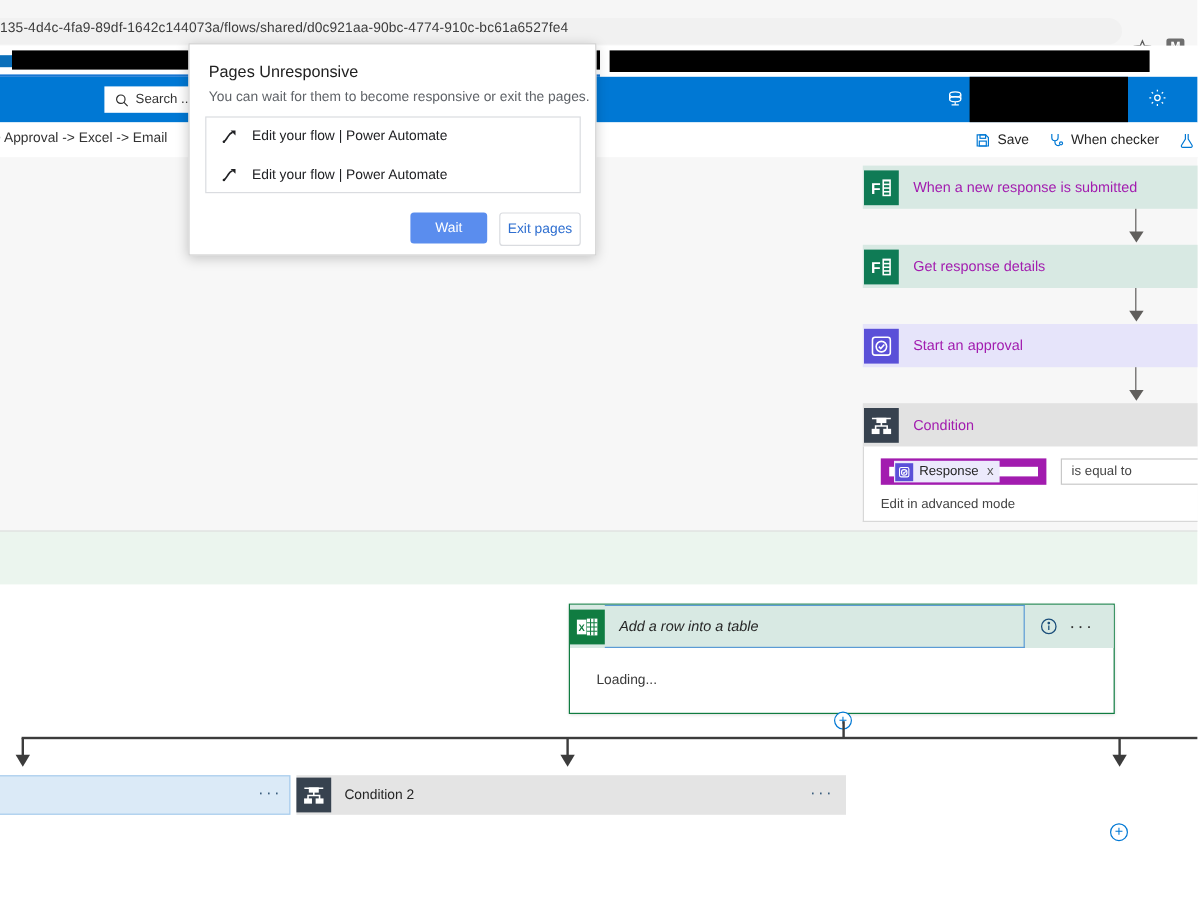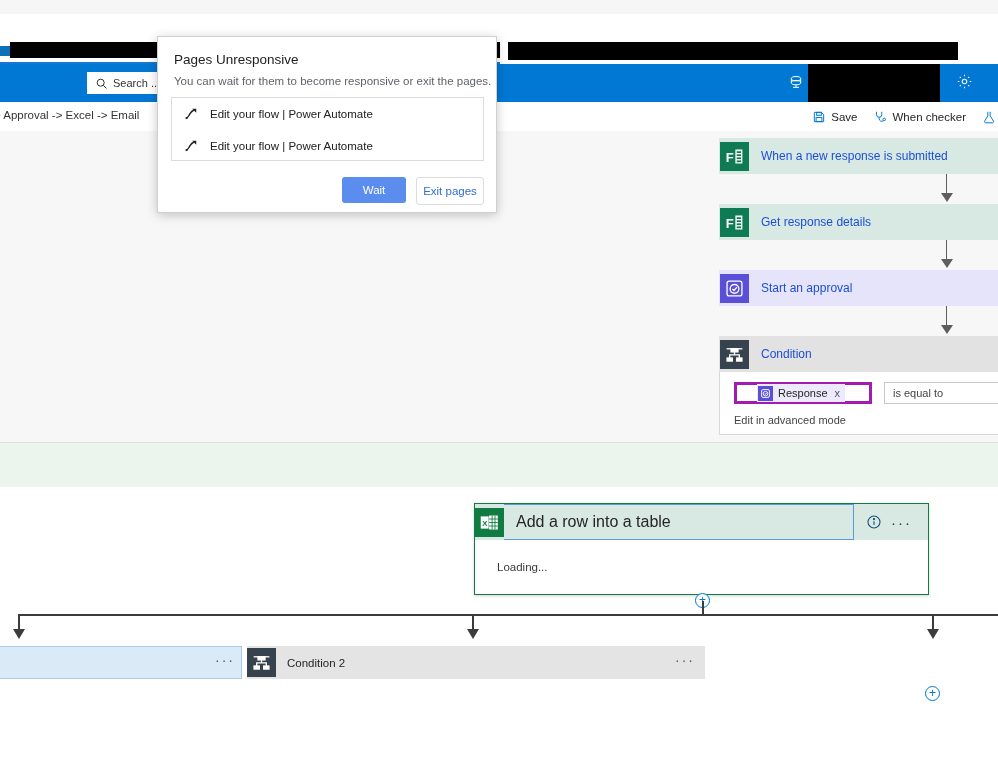--- a/index.html
+++ b/index.html
@@ -125,21 +125,21 @@
   .node {
     position: relative; width: 300px; height: 36px;
     display: flex; align-items: center;
     box-sizing: border-box;
   }
   .node-ico {
     width: 30px; height: 30px; margin-left: 0px; flex: 0 0 auto;
     display: flex; align-items: center; justify-content: center;
   }
   .node-title {
-    font-size: 12px; color: #1d4ed8; margin-left: 12px; white-space: nowrap;
+    font-size: 12px; color: #a21caf; margin-left: 12px; white-space: nowrap;
   }
   .node-forms  { background: #d8e9e3; }
   .node-approval { background: #e6e4fa; }
   .node-cond   { background: #e2e2e2; }
 
   .ico-forms {
     width: 29px; height: 29px; background: #0f7b55;
     display: flex; align-items: center; justify-content: center;
   }
   .ico-approval {
@@ -169,22 +169,22 @@
     border-right: 6px solid transparent;
     border-top: 9px solid #605e5c;
   }
 
   .cond-body {
     width: 300px; background: #fff; border: 1px solid #d8d8d8;
     border-top: none; box-sizing: border-box; padding: 10px 0 8px 14px;
   }
   .cond-row { display: flex; align-items: center; gap: 12px; }
   .token-field {
-    width: 138px; height: 22px; background: #fff; border: 3px solid #a21caf;
-    display: flex; align-items: center; padding-left: 20px; box-sizing: border-box;
+    width: 138px; height: 22px; background: #fff; border: 7px solid #a21caf;
+    display: flex; align-items: center; padding-left: 4px; box-sizing: border-box;
   }
   .token {
     display: flex; align-items: center; gap: 5px;
     background: #eceafc; height: 18px; padding: 0 5px 0 1px;
   }
   .token .tico {
     width: 15px; height: 15px; background: #5a50d8;
     display: flex; align-items: center; justify-content: center;
   }
   .token .tlbl { font-size: 11px; color: #252525; }
@@ -206,21 +206,21 @@
     box-shadow: 0 1px 3px rgba(0,0,0,.18);
     box-sizing: border-box;
   }
   .excel-head {
     display: flex; align-items: center; height: 36px; background: #d8e9e3;
   }
   .excel-head .titlewrap {
     flex: 1 1 auto; height: 36px; display: flex; align-items: center;
     border: 1px solid #5b9bd5; border-left: none; box-sizing: border-box;
   }
-  .excel-head .ttl { font-size: 16px; color: #252525; margin-left: 12px; }
+  .excel-head .ttl { font-size: 12px; color: #252525; margin-left: 12px; font-style: italic; }
   .info-ico { width: 16px; height: 16px; color: #1b4e7a; margin: 0 9px 0 12px; }
   .dots {
     font-size: 15px; color: #333; letter-spacing: 2px; margin-right: 16px;
   }
   .excel-body {
     height: 54px; display: flex; align-items: center;
     padding-left: 22px; box-sizing: border-box;
   }
   .excel-body .loading { font-size: 11.5px; color: #3a3a3a; }
 
@@ -303,20 +303,31 @@
     justify-content: center; border: 1px solid #dadce0; border-radius: 3px;
   }
 </style>
 </head>
 <body>
 
 <div id="root">
 
   <div class="browser-top"></div>
 
+  <div class="urlbar-wrap">
+    <div class="urlbar">
+      <div class="url-text">135-4d4c-4fa9-89df-1642c144073a/flows/shared/d0c921aa-90bc-4774-910c-bc61a6527fe4</div>
+    </div>
+    <div class="star-icon">
+      <svg viewBox="0 0 24 24" width="16" height="16" fill="none" stroke="#5a5a5a" stroke-width="1.6">
+        <polygon points="12,3 14.6,9.2 21.2,9.7 16.2,14 17.8,20.5 12,17 6.2,20.5 7.8,14 2.8,9.7 9.4,9.2"></polygon>
+      </svg>
+    </div>
+    <div class="profile-badge">M</div>
+  </div>
 
   <div class="tabstrip">
     <div class="tab-favicon"></div>
     <div class="redact-tab"></div>
     <div class="redact-tab2"></div>
   </div>
   <div class="tab-underline"></div>
 
   <div class="pa-header"></div>
 

